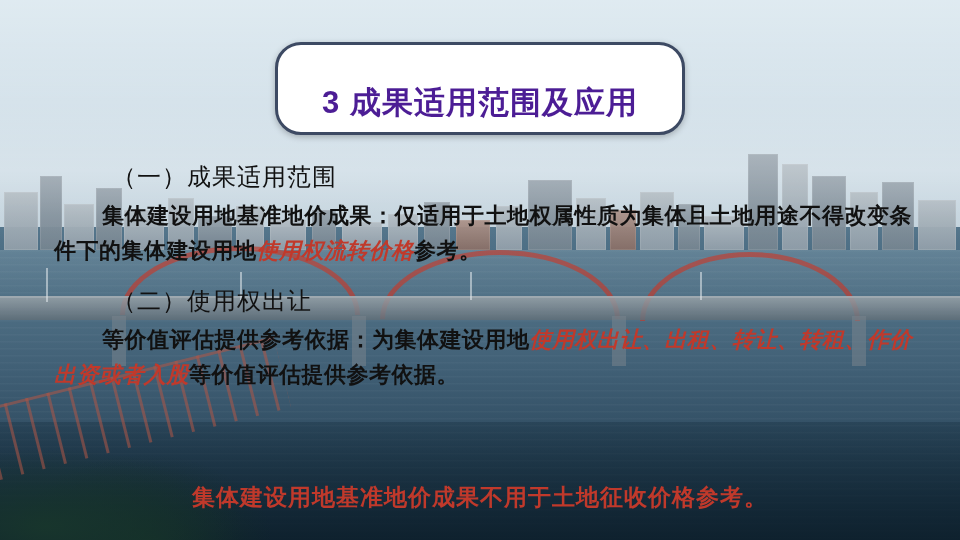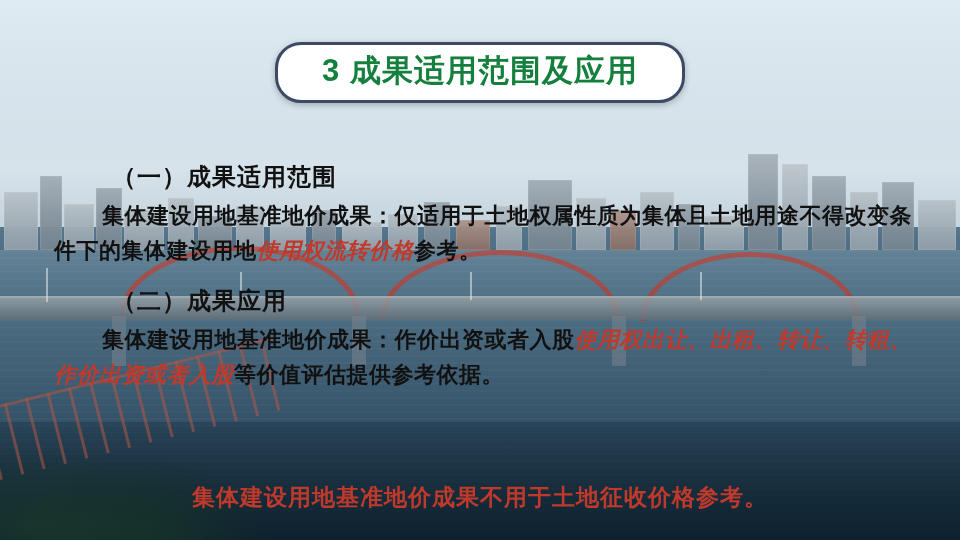--- a/index.html
+++ b/index.html
@@ -143,36 +143,37 @@
     border: 3px solid #3d4a63;
     border-radius: 26px;
     padding: 9px 44px 12px;
     box-shadow: 0 2px 6px rgba(0,0,0,0.25);
   }
   .title-text {
     font-family: "Liberation Sans", sans-serif;
     font-weight: bold;
     font-size: 31px;
     letter-spacing: 1px;
-    color: #15803d;
+    color: #4c1d95;
     white-space: nowrap;
     line-height: 1.1;
+    margin-top: 32px;
   }
 
   
   .body {
     position: absolute;
     left: 54px;
     right: 48px;
     top: 160px;
     color: #111;
   }
   .heading {
     font-size: 24px;
-    font-weight: bold;
+    font-weight: normal;
     color: #111;
     margin: 0 0 4px 58px;
     letter-spacing: 1px;
     line-height: 1.45;
   }
   .para {
     font-size: 22px;
     line-height: 1.58;
     color: #111;
     font-weight: bold;
@@ -266,21 +267,21 @@
 
   <div class="body">
 
     <div class="heading">（一）成果适用范围</div>
     <p class="para">
       <span>集体建设用地基准地价成果：仅适用于土地权属性质为集体且土地用途不得改变条件下的集体建设用地</span><span class="hl">使用权流转价格</span><span>参考。</span>
     </p>
 
     <div class="spacer-sm"></div>
 
-    <div class="heading">（二）成果应用</div>
+    <div class="heading">（二）使用权出让</div>
     <p class="para">
-      <span>集体建设用地基准地价成果：作价出资或者入股</span><span class="hl">使用权出让、出租、转让、转租、作价出资或者入股</span><span>等价值评估提供参考依据。</span>
+      <span>等价值评估提供参考依据：为集体建设用地</span><span class="hl">使用权出让、出租、转让、转租、作价出资或者入股</span><span>等价值评估提供参考依据。</span>
     </p>
   </div>
 
   <div class="footnote">集体建设用地基准地价成果不用于土地征收价格参考。</div>
 
 </div>
 
 </body></html>

